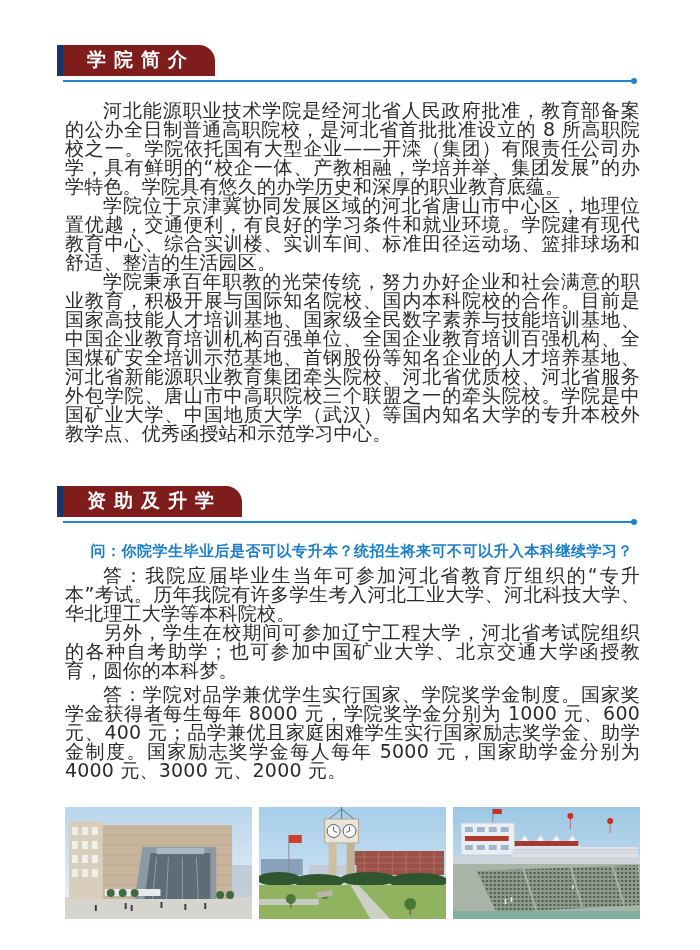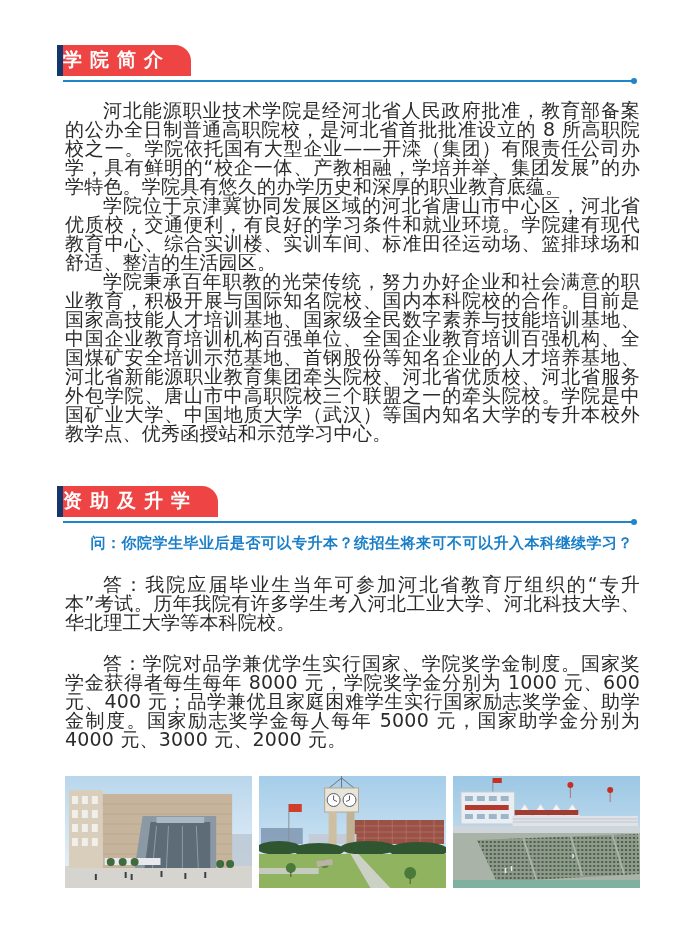--- a/index.html
+++ b/index.html
@@ -14,23 +14,23 @@
   .page { padding: 0 60px 0 65px; box-sizing: border-box; }
 
   
   .sec-header { position: relative; height: 38px; }
   .sec-header.first { margin-top: 45px; }
   .sec-header.second { margin-top: 43px; }
   .badge {
     display: inline-block;
     position: relative;
     margin-left: -2px;
-    background: #ef4444;
+    background: #7f1d1d;
     border-radius: 0 16px 0 0;
-    padding: 5px 20px 6px 0;
+    padding: 5px 20px 6px 24px;
     z-index: 2;
   }
   .badge::before {
     content: "";
     position: absolute; left: -6px; top: 0; bottom: 0; width: 6px;
     background: #15366b;
   }
   .badge-text {
     color: #ffffff; font-weight: bold; font-size: 19px;
     letter-spacing: 8px; line-height: 1;
@@ -53,23 +53,23 @@
     letter-spacing: 0.2px;
   }
   .intro-block { margin-top: 18px; }
 
   
   .question {
     margin: 0; padding-left: 1.7em;
     color: #1a7fc8; font-weight: bold; font-size: 15px;
     line-height: 20px; letter-spacing: 0.5px;
   }
-  .q1 { margin-top: 9px; }
+  .q1 { margin-top: 17px; }
   .q2 { margin-top: 18px; }
-  .answer-block { margin-top: 22px; }
+  .answer-block { margin-top: 5px; }
 
   
   .photos { display: flex; gap: 7px; margin-top: 27px; }
   .photo {
     flex: 1 1 0; height: 112px; margin: 0;
     overflow: hidden; background: #dfeaf2;
   }
   .photo svg { display: block; width: 100%; height: 100%; }
 </style>
 </head>
@@ -81,36 +81,37 @@
     <div class="badge">
       <span class="badge-text">学院简介</span>
     </div>
     <div class="rule">
         <span class="dot"></span>
       </div>
   </div>
 
   <div class="intro-block">
     <p class="para">河北能源职业技术学院是经河北省人民政府批准，教育部备案的公办全日制普通高职院校，是河北省首批批准设立的 8 所高职院校之一。学院依托国有大型企业——开滦（集团）有限责任公司办学，具有鲜明的“校企一体、产教相融，学培并举、集团发展”的办学特色。学院具有悠久的办学历史和深厚的职业教育底蕴。</p>
-    <p class="para">学院位于京津冀协同发展区域的河北省唐山市中心区，河北省优质校，交通便利，有良好的学习条件和就业环境。学院建有现代教育中心、综合实训楼、实训车间、标准田径运动场、篮排球场和舒适、整洁的生活园区。</p>
+    <p class="para">学院位于京津冀协同发展区域的河北省唐山市中心区，地理位置优越，交通便利，有良好的学习条件和就业环境。学院建有现代教育中心、综合实训楼、实训车间、标准田径运动场、篮排球场和舒适、整洁的生活园区。</p>
     <p class="para">学院秉承百年职教的光荣传统，努力办好企业和社会满意的职业教育，积极开展与国际知名院校、国内本科院校的合作。目前是国家高技能人才培训基地、国家级全民数字素养与技能培训基地、中国企业教育培训机构百强单位、全国企业教育培训百强机构、全国煤矿安全培训示范基地、首钢股份等知名企业的人才培养基地、河北省新能源职业教育集团牵头院校、河北省优质校、河北省服务外包学院、唐山市中高职院校三个联盟之一的牵头院校。学院是中国矿业大学、中国地质大学（武汉）等国内知名大学的专升本校外教学点、优秀函授站和示范学习中心。</p>
   </div>
 
   <div class="sec-header second">
     <div class="badge">
       <span class="badge-text">资助及升学</span>
     </div>
     <div class="rule">
         <span class="dot"></span>
       </div>
   </div>
 
   <p class="question q1">问：你院学生毕业后是否可以专升本？统招生将来可不可以升入本科继续学习？</p>
   <div class="answer-block">
     <p class="para">答：我院应届毕业生当年可参加河北省教育厅组织的“专升本”考试。历年我院有许多学生考入河北工业大学、河北科技大学、华北理工大学等本科院校。</p>
+    <p class="para">另外，学生在校期间可参加辽宁工程大学，河北省考试院组织的各种自考助学；也可参加中国矿业大学、北京交通大学函授教育，圆你的本科梦。</p>
   </div>
 
   <div class="answer-block">
     <p class="para">答：学院对品学兼优学生实行国家、学院奖学金制度。国家奖学金获得者每生每年 8000 元，学院奖学金分别为 1000 元、600 元、400 元；品学兼优且家庭困难学生实行国家励志奖学金、助学金制度。国家励志奖学金每人每年 5000 元，国家助学金分别为 4000 元、3000 元、2000 元。</p>
   </div>
 
   <div class="photos">
 
     <figure class="photo">
       <svg viewBox="0 0 188 112" preserveAspectRatio="none">

